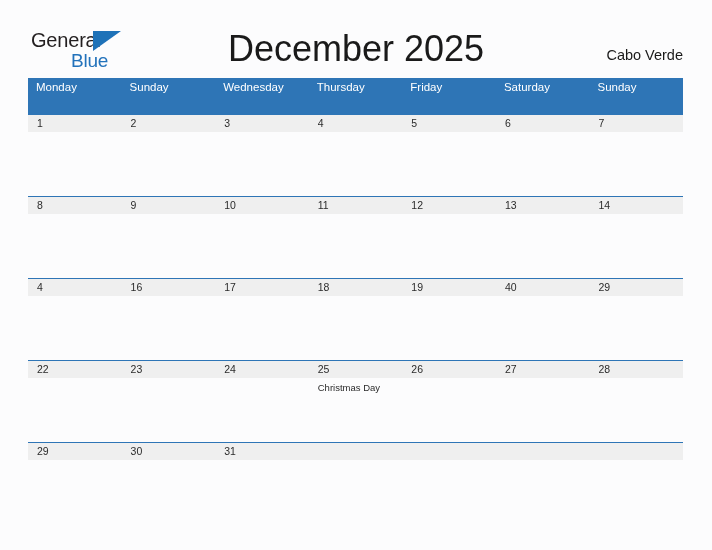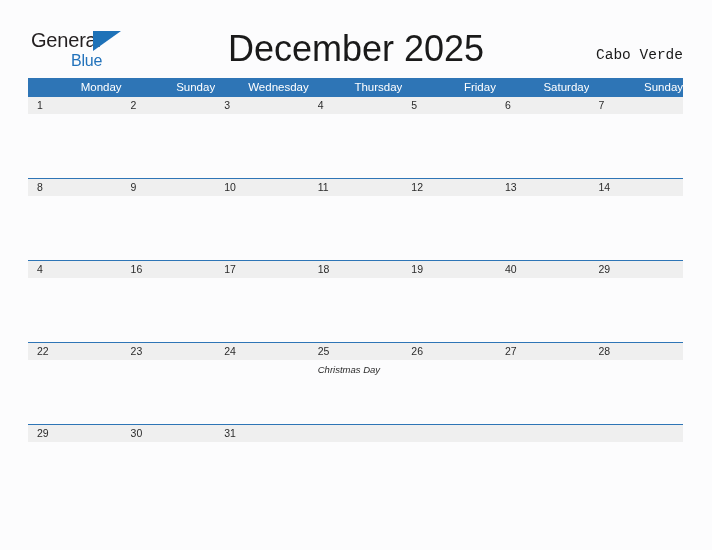--- a/index.html
+++ b/index.html
@@ -42,21 +42,21 @@
     top: 0;
     font-size: 20px;
     letter-spacing: -0.2px;
     color: #231f20;
     line-height: 24px;
   }
   .logo-blue {
     position: absolute;
     left: 40px;
     top: 21px;
-    font-size: 16px;
+    font-size: 19px;
     letter-spacing: -0.2px;
     color: #2272bb;
     line-height: 24px;
   }
   .logo-flag {
     position: absolute;
     left: 62px;
     top: 3px;
     width: 28px;
     height: 20px;
@@ -76,36 +76,34 @@
   }
 
   .cal-region {
     position: absolute;
     right: 29px;
     top: 46px;
     font-size: 14.5px;
     color: #1a1a1a;
     line-height: 18px;
     text-align: right;
-    font-family: Liberation Mono, monospace;
   }
 
   
   .grid {
     position: absolute;
     left: 28px;
     top: 78px;
     width: 655px;
   }
 
   .weekday-row {
     display: flex;
     background: #2e75b6;
-    height: 18px;
-    text-align: right;
+    height: 36px;
   }
   .weekday {
     flex: 1 1 0;
     color: #ffffff;
     font-size: 11.5px;
     line-height: 18px;
     padding-left: 8px;
     box-sizing: border-box;
     overflow: hidden;
     white-space: nowrap;
@@ -141,21 +139,20 @@
     box-sizing: border-box;
     white-space: nowrap;
     overflow: hidden;
   }
   .daycell {
     flex: 1 1 0;
     padding-left: 9px;
     padding-top: 4px;
     box-sizing: border-box;
     overflow: hidden;
-    font-style: italic;
   }
   .event {
     font-size: 9.5px;
     color: #2b2b2b;
     line-height: 12px;
     white-space: nowrap;
   }
 </style>
 </head>
 <body>

